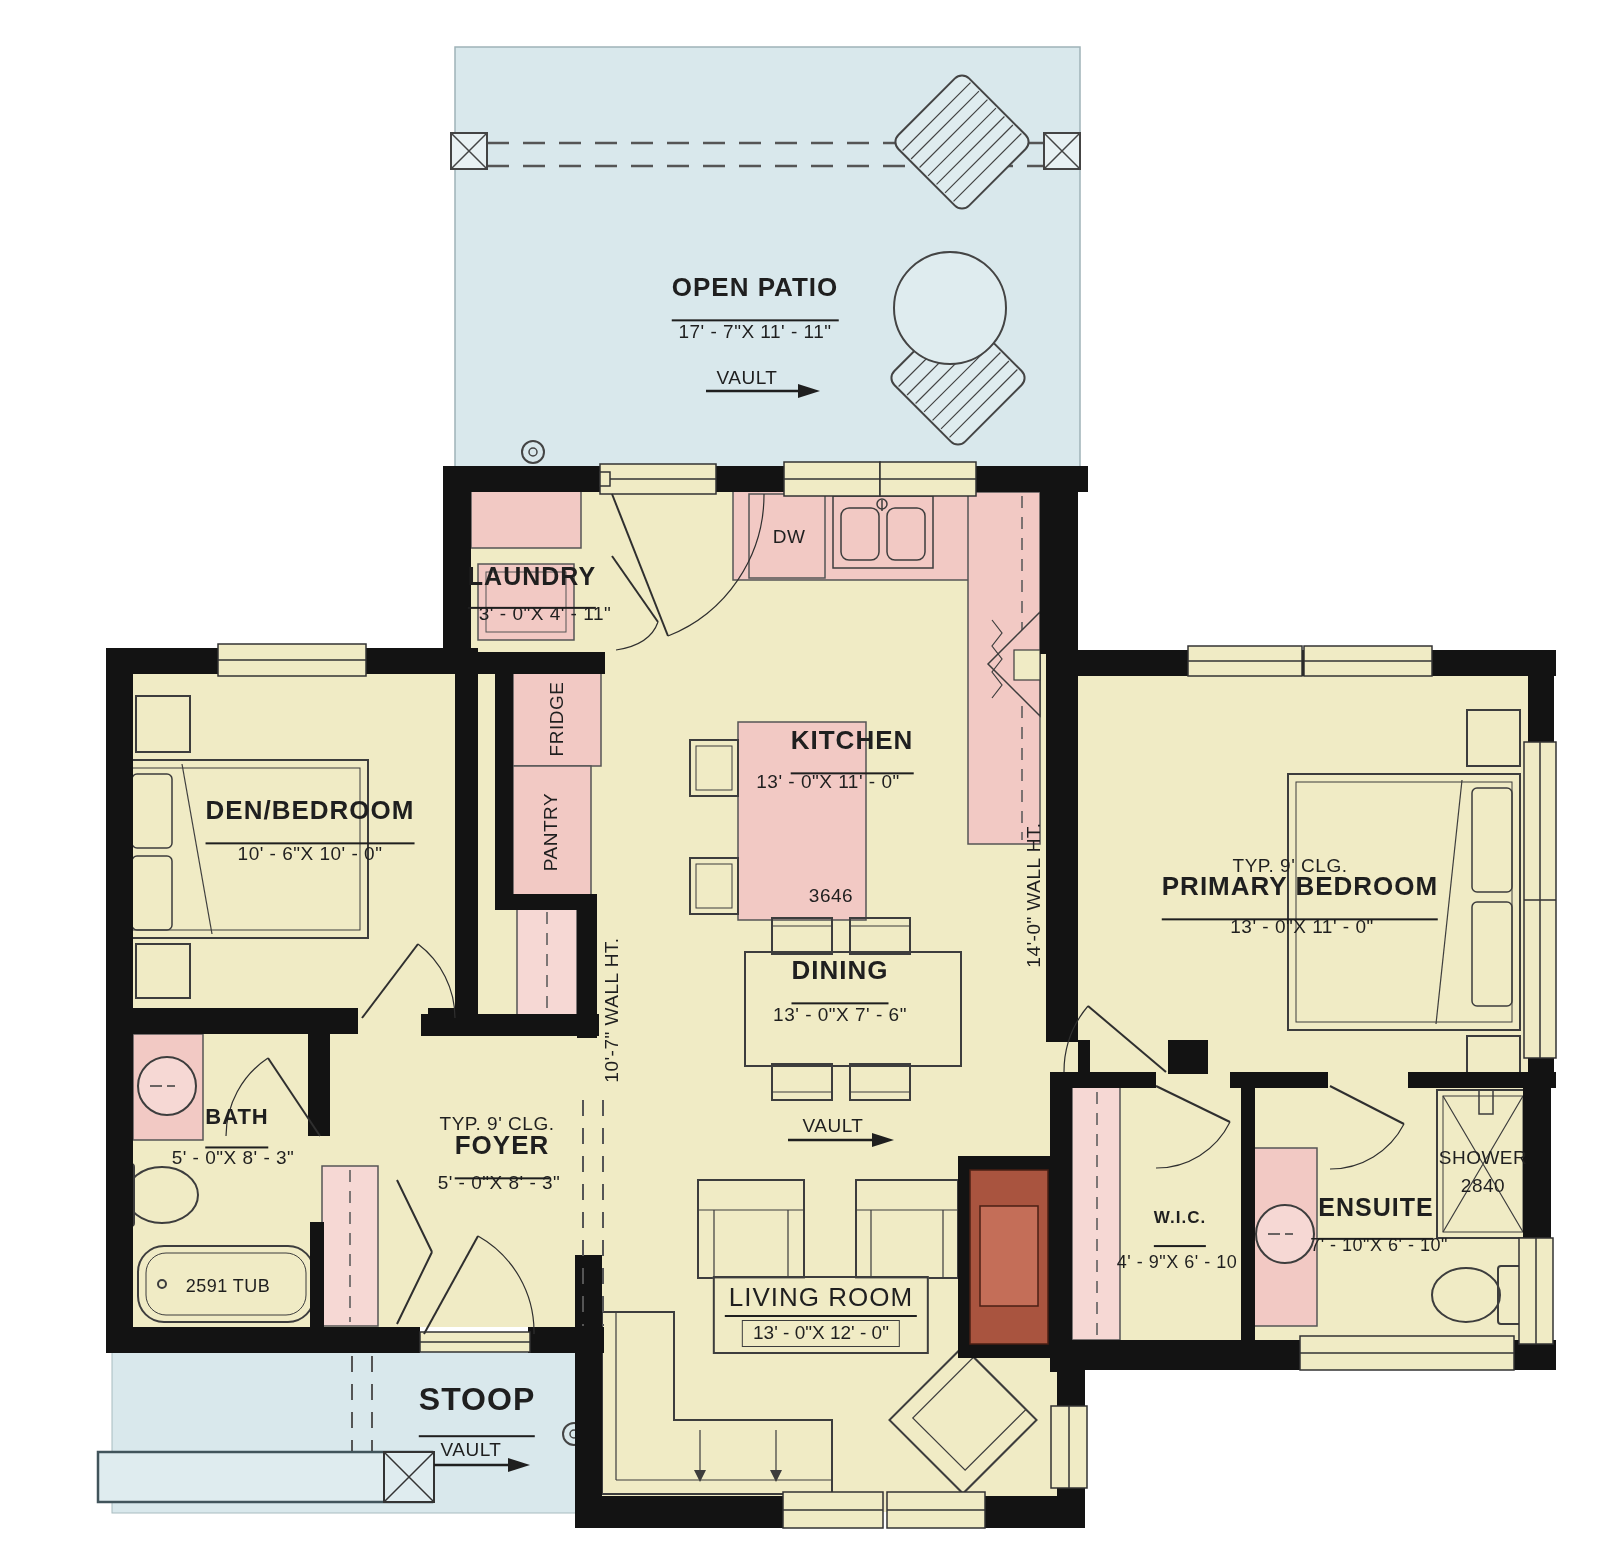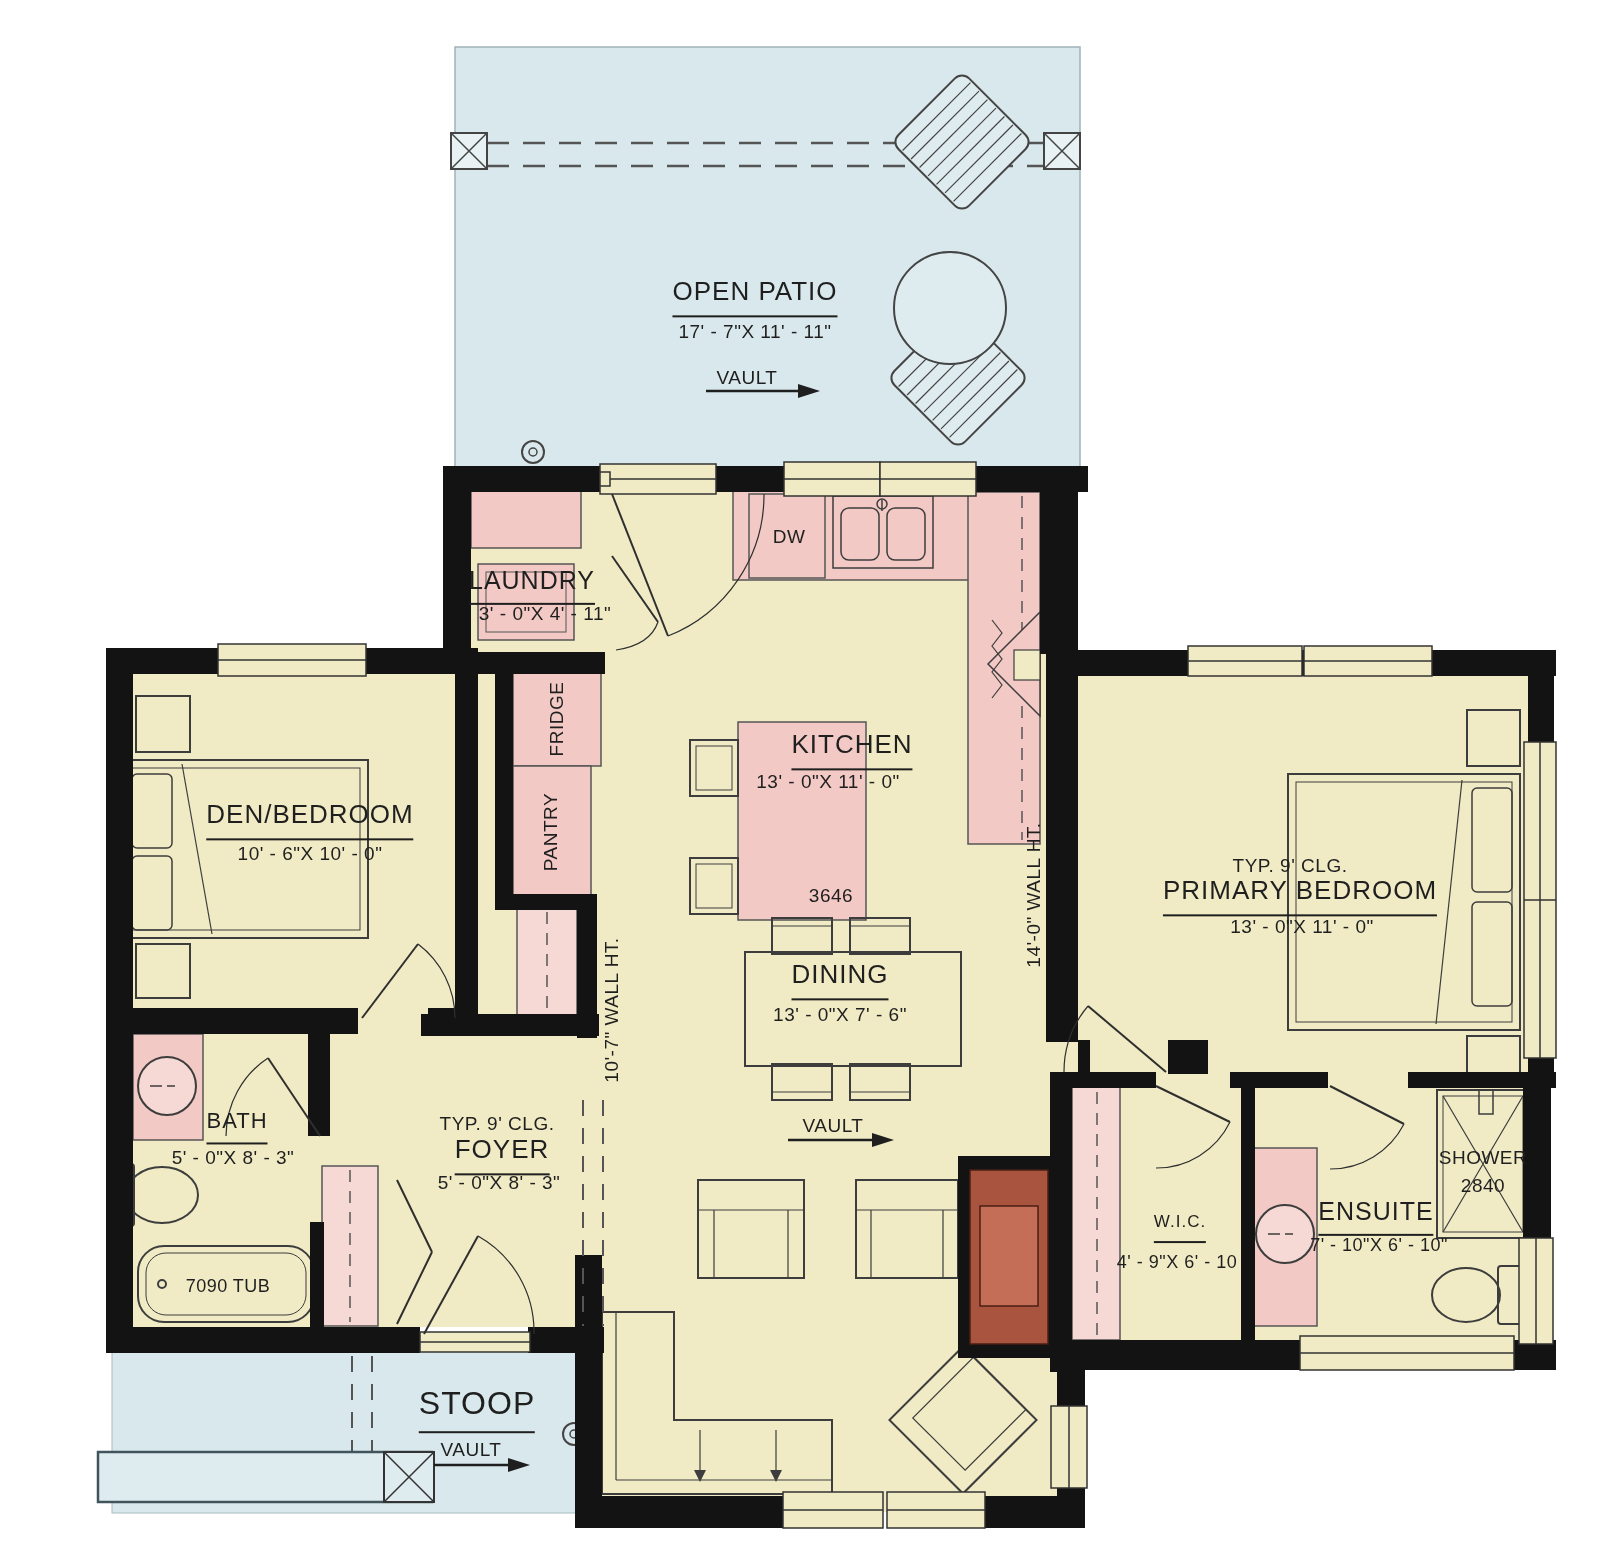--- a/index.html
+++ b/index.html
@@ -9,21 +9,21 @@
   }
   .plan svg{position:absolute;left:0;top:0;}
   .lbl{
     position:absolute;transform:translate(-50%,-50%);
     white-space:nowrap;text-align:center;color:#1f1f1f;letter-spacing:.5px;line-height:1.05;
   }
   .vert{transform:translate(-50%,-50%) rotate(-90deg);}
   .t1{font-size:26px;letter-spacing:1px;}
   .t2{font-size:19px;}
   .t3{font-size:19px;letter-spacing:.5px;}
-  .u{border-bottom:2px solid #1f1f1f;padding-bottom:10px;}
+  .u{border-bottom:2px solid #1f1f1f;padding-bottom:18px;font-weight:bold;}
   .lrbox{
     position:absolute;transform:translate(-50%,-50%);
     border:2px solid #3d3d3d;background:rgba(240,235,197,.6);padding:4px 10px 5px;text-align:center;
   }
   .lrbox .t1{display:block;border-bottom:2px solid #1f1f1f;padding:0 4px 2px;}
   .lrbox .t2{display:inline-block;border:1.5px solid #3d3d3d;margin-top:3px;padding:1px 10px 2px;}
 </style>
 </head>
 <body>
 
@@ -395,31 +395,35 @@
 
   <div class="lbl t1 u" style="left:840px;top:981px">DINING</div>
   <div class="lbl t2" style="left:840px;top:1015px">13' - 0"X 7' - 6"</div>
   <div class="lbl t2" style="left:833px;top:1126px">VAULT</div>
 
   <div class="lbl t2 vert" style="left:612px;top:1010px">10'-7" WALL HT.</div>
   <div class="lbl t2 vert" style="left:1034px;top:895px">14'-0" WALL HT.</div>
 
   <div class="lbl t1 u" style="left:237px;top:1127px;font-size:22px">BATH</div>
   <div class="lbl t2" style="left:233px;top:1158px">5' - 0"X 8' - 3"</div>
-  <div class="lbl t2" style="left:228px;top:1286px;font-size:18px">7090 TUB</div>
+  <div class="lbl t2" style="left:228px;top:1286px;font-size:18px">2591 TUB</div>
 
   <div class="lbl t2" style="left:497px;top:1124px">TYP. 9' CLG.</div>
   <div class="lbl t1 u" style="left:502px;top:1156px">FOYER</div>
   <div class="lbl t2" style="left:499px;top:1183px">5' - 0"X 8' - 3"</div>
 
   <div class="lbl t1 u" style="left:1180px;top:1228px;font-size:17px">W.I.C.</div>
   <div class="lbl t2" style="left:1177px;top:1262px;font-size:18px">4' - 9"X 6' - 10</div>
 
   <div class="lbl t1 u" style="left:1376px;top:1217px;font-size:25px">ENSUITE</div>
   <div class="lbl t2" style="left:1379px;top:1245px;font-size:18px">7' - 10"X 6' - 10"</div>
   <div class="lbl t2" style="left:1483px;top:1158px">SHOWER</div>
   <div class="lbl t2" style="left:1483px;top:1186px">2840</div>
 
+  <div class="lrbox" style="left:821px;top:1315px">
+    <span class="t1">LIVING ROOM</span>
+    <span class="t2">13' - 0"X 12' - 0"</span>
+  </div>
 
   <div class="lbl t1 u" style="left:477px;top:1410px;font-size:32px">STOOP</div>
   <div class="lbl t2" style="left:471px;top:1450px">VAULT</div>
 
 </div>
 
 </body></html>

